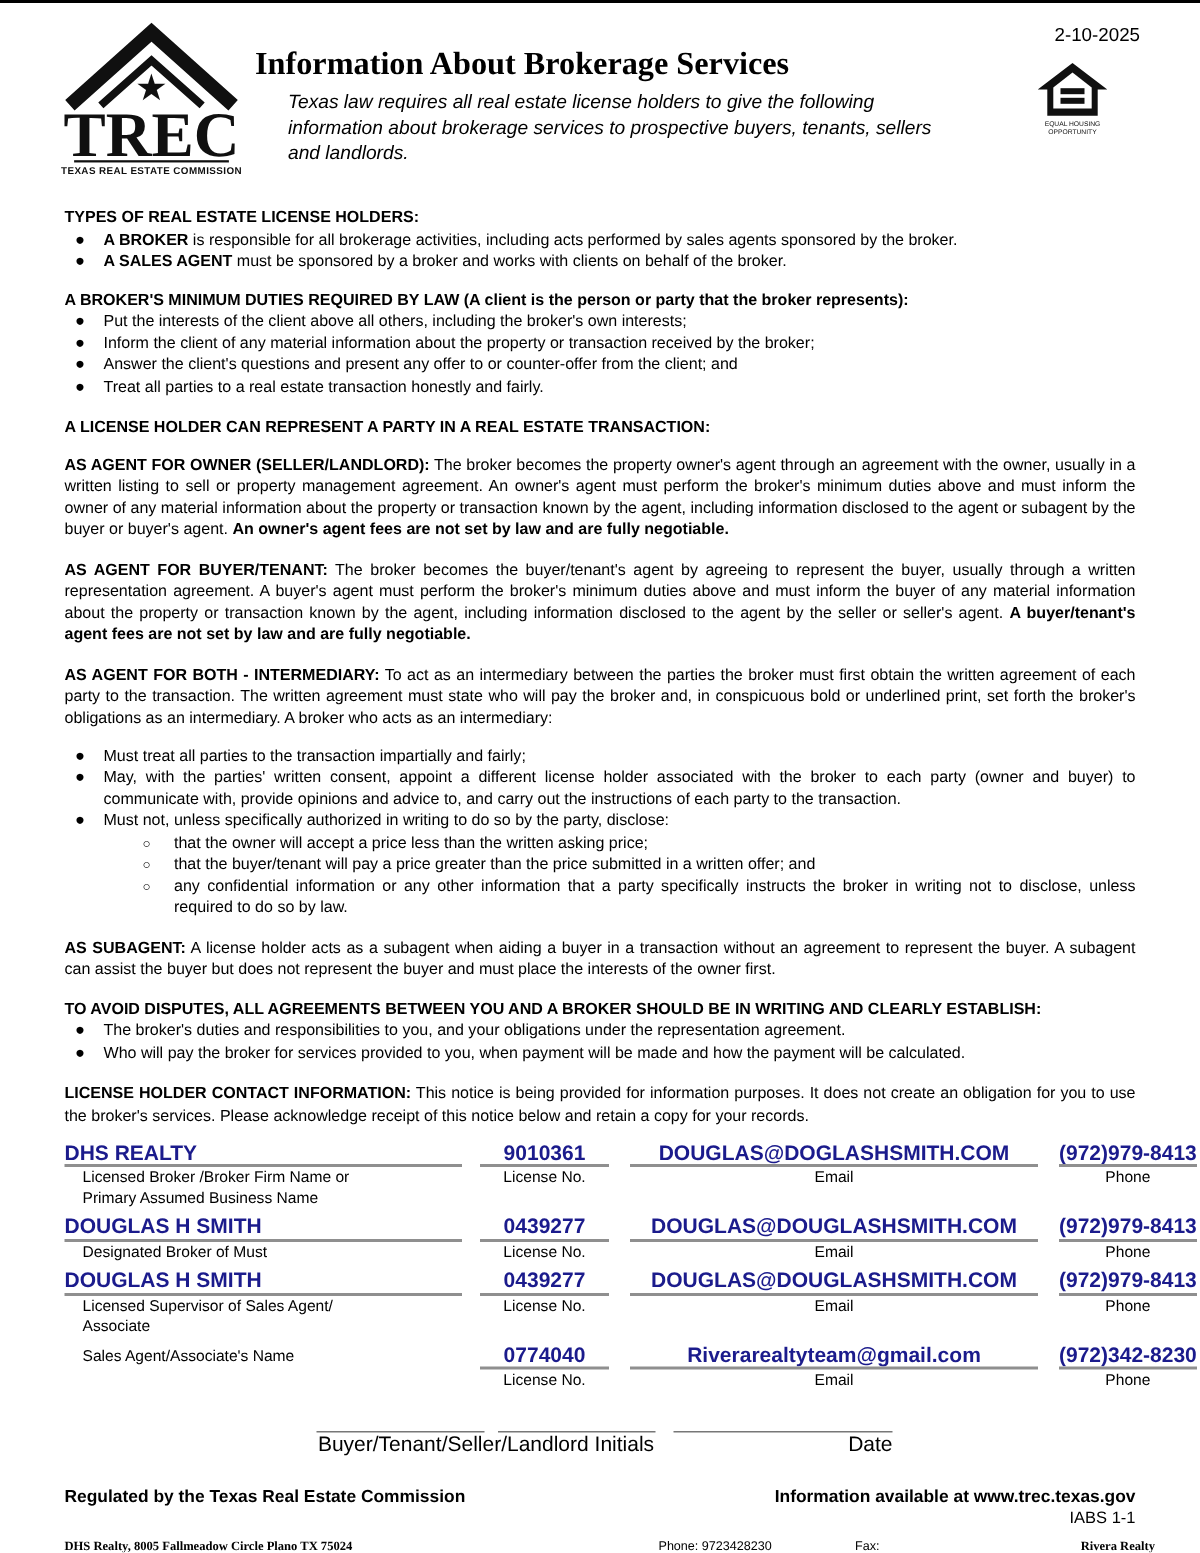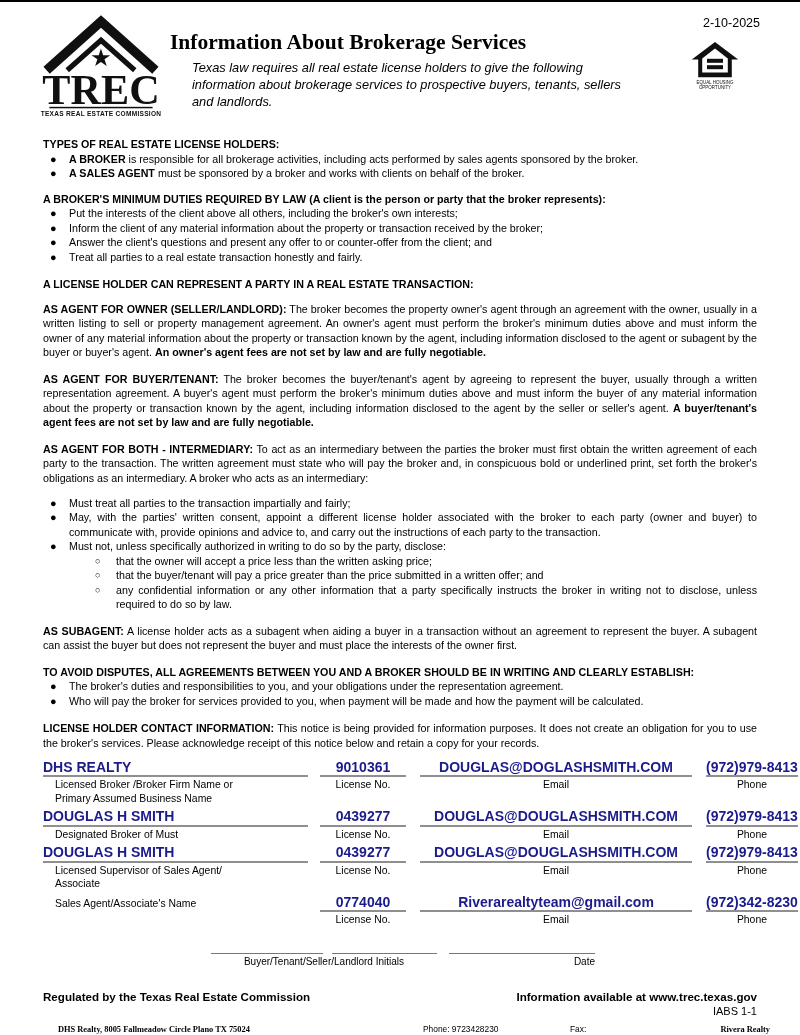--- a/index.html
+++ b/index.html
@@ -46,31 +46,31 @@
   .lbl { display:block; font-size:10.4px; line-height:13.5px; padding-top:1px; }
   .lbl-name { white-space:pre-line; text-align:left;margin-left:12px; }
 
   
   .sig { margin:15px 0 0 168px; }
   .sig-lines { display:flex; }
   .sline { border-bottom:1.5px solid #777; height:11px; }
   .sl1 { width:112px; }
   .sl2 { width:105px; margin-left:9px; }
   .sl3 { width:146px; margin-left:12px; }
-  .sig-labels { display:flex; font-size:10px; line-height:15px; }
+  .sig-labels { display:flex; font-size:14px; line-height:15px; }
   .slab1 { width:226px; text-align:center; }
   .slab2 { width:146px; margin-left:12px; text-align:right; }
 
   
   .freg { display:flex; justify-content:space-between; padding:0 43px; margin-top:21px; font-weight:bold; font-size:11.6px; }
   .fiabs { text-align:right; padding:0 43px; font-size:11px; margin-top:2px; }
   .sb { font-family:"Liberation Serif", serif; font-weight:bold; }
-  .ftiny { display:flex; align-items:baseline; padding:0 30px 0 58px; font-size:8.4px; margin-top:7px; line-height:11px; }
+  .ftiny { display:flex; align-items:baseline; padding:0 30px 0 43px; font-size:8.4px; margin-top:7px; line-height:11px; }
   .f-office { flex:1; }
-  .f-phone { width:147px; flex:none; }
+  .f-phone { width:131px; flex:none; }
   .f-fax { width:120px; flex:none; }
   .f-realty { width:80px; flex:none; text-align:right; }
 </style>
 </head>
 <body>
 
 <div class="page">
   <div class="topline"></div>
 
   <div class="header">

